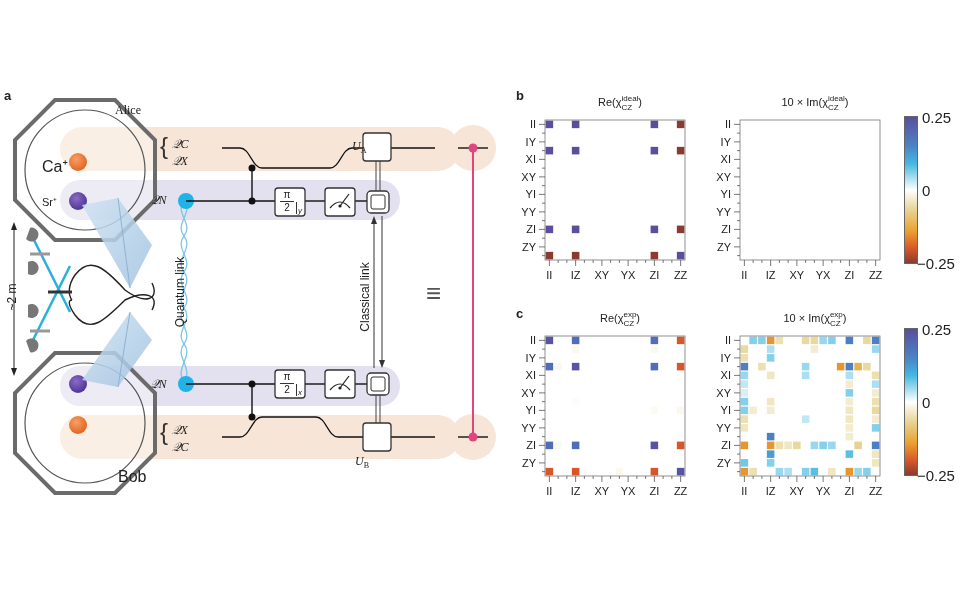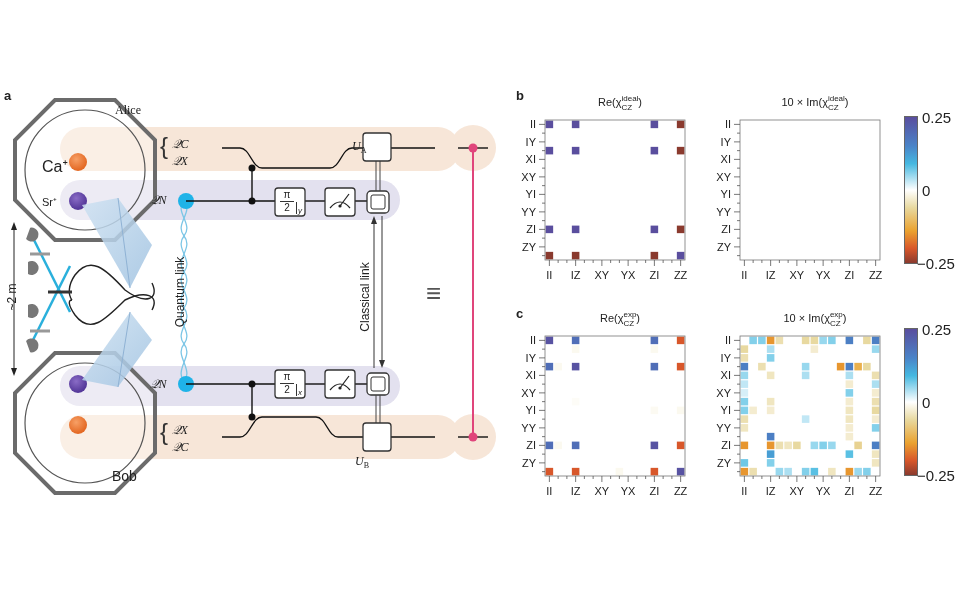--- a/index.html
+++ b/index.html
@@ -126,21 +126,21 @@
   <circle cx="473" cy="148" r="23" fill="#f7e6d8"></circle>
   <circle cx="473" cy="437" r="23" fill="#f7e6d8"></circle>
   <line x1="458" y1="148" x2="488" y2="148" stroke="#111" stroke-width="1.4"></line>
   <line x1="458" y1="437" x2="488" y2="437" stroke="#111" stroke-width="1.4"></line>
   <line x1="473" y1="148" x2="473" y2="437" stroke="#e0457b" stroke-width="2"></line>
   <circle cx="473" cy="148" r="4.5" fill="#e0457b"></circle>
   <circle cx="473" cy="437" r="4.5" fill="#e0457b"></circle>
 </svg>
 
 <div class="abs" style="left:115px;top:103px;font-size:12px;font-family:Liberation Serif, serif;">Alice</div>
-<div class="abs" style="left:112px;top:468px;font-size:14px;">Bob</div>
+<div class="abs" style="left:118px;top:468px;font-size:16px;">Bob</div>
 <div class="abs" style="left:42px;top:155px;font-size:16px;">Ca⁺</div>
 <div class="abs" style="left:42px;top:194px;font-size:11px;">Sr⁺</div>
 
 <div class="abs" style="left:160px;top:132px;font-size:24px;font-weight:100;color:#333;">{</div>
 <div class="abs" style="left:172px;top:137px;font-size:12px;font-family:'Liberation Serif',serif;font-style:italic;">𝒬C</div>
 <div class="abs" style="left:172px;top:154px;font-size:12px;font-family:'Liberation Serif',serif;font-style:italic;">𝒬X</div>
 <div class="abs" style="left:150px;top:193px;font-size:12px;font-family:'Liberation Serif',serif;font-style:italic;">𝒬N</div>
 
 <div class="abs" style="left:150px;top:377px;font-size:12px;font-family:'Liberation Serif',serif;font-style:italic;">𝒬N</div>
 <div class="abs" style="left:160px;top:418px;font-size:24px;font-weight:100;color:#333;">{</div>

